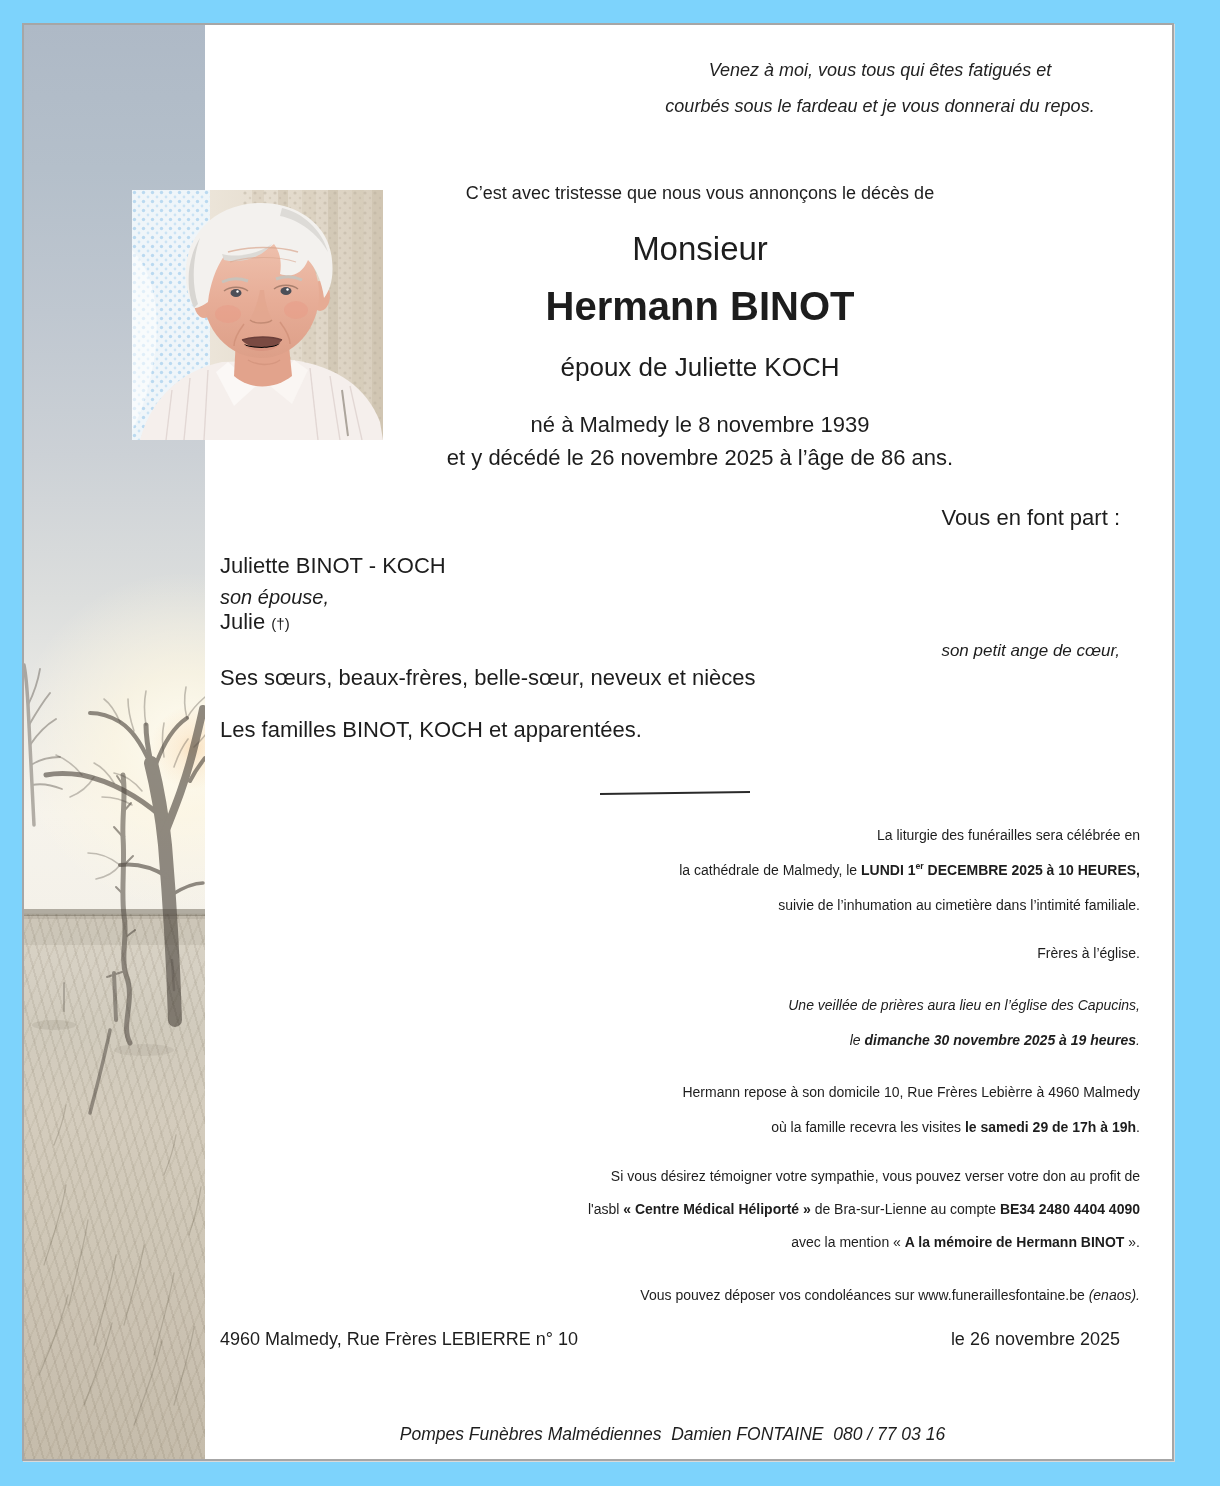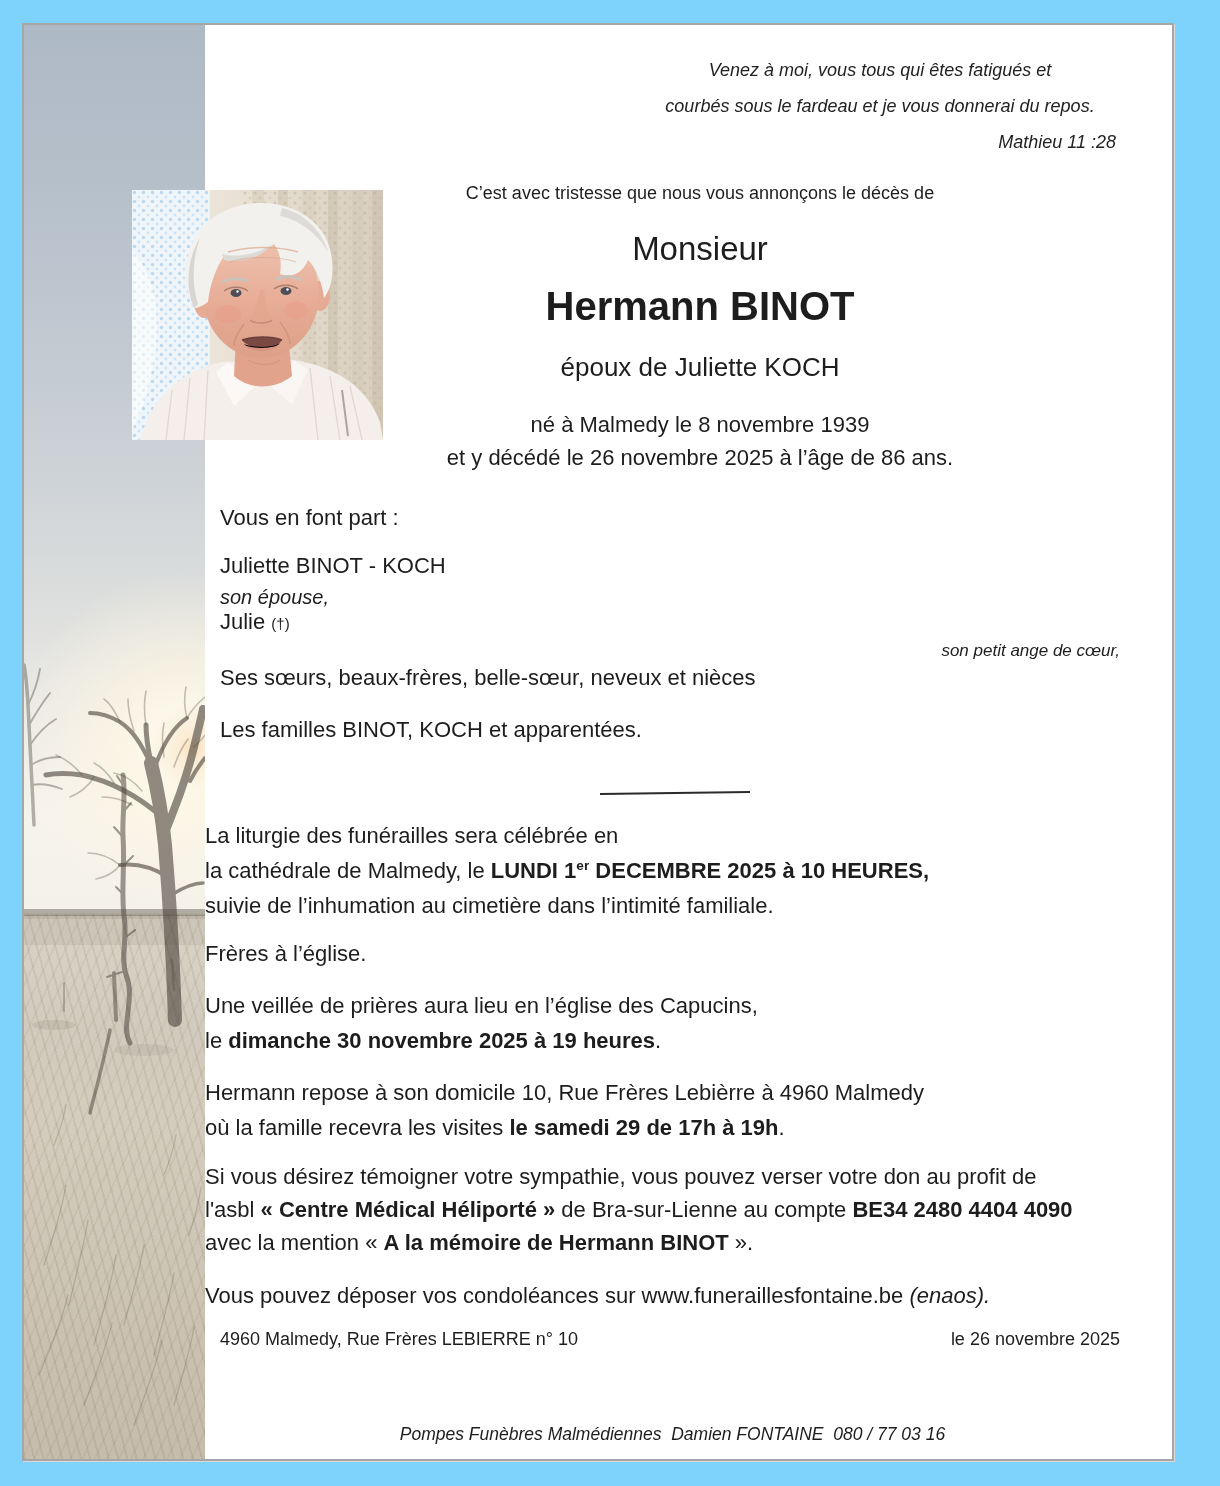--- a/index.html
+++ b/index.html
@@ -42,33 +42,33 @@
   .intro-wrap{left:260px;top:0;width:880px;height:0;text-align:center;}
   .intro-wrap>div{position:absolute;left:0;width:100%;}
   .l-intro{top:183px;font-size:18px;}
   .l-title{top:230px;font-size:33px;}
   .l-name{top:284px;font-size:40px;font-weight:bold;}
   .l-spouse{top:352px;font-size:26px;}
   .l-birth{top:412px;font-size:22px;}
   .l-death{top:445px;font-size:22px;}
   .family{left:220px;top:0;width:900px;height:0;font-size:22px;}
   .family>div{position:absolute;left:0;width:100%;}
-  .f-head{top:505px;}
+  .f-head{top:505px;text-align:right;}
   .f-wife{top:553px;}
   .f-rel1{top:586px;text-align:left;font-size:20px;font-style:italic;}
   .f-child{top:609px;}
   .f-rel2{top:641px;text-align:right;font-size:17px;font-style:italic;}
   .f-relatives{top:665px;}
   .f-families{top:717px;}
   .dagger{font-size:15px;}
   .divider{left:600px;top:792px;width:150px;height:0;border-top:2.5px solid #2a2a2a;transform:rotate(-0.8deg);}
-  .cpar{left:205px;width:935px;text-align:left;font-size:22px;line-height:35px;}
+  .cpar{left:205px;width:935px;text-align:right;font-size:14px;line-height:35px;}
   .p-liturgy{top:818px;}
   .p-reunion{top:936px;}
-  .p-vigil{top:988px;}
+  .p-vigil{top:988px;font-style:italic;}
   .p-repose{top:1075px;}
   .p-donation{top:1160px;line-height:33px;}
   .p-condolences{top:1278px;}
   b{font-weight:bold;}
   sup{font-size:0.62em;vertical-align:super;line-height:0;}
   .it{font-style:italic;}
   .bottom-row{left:220px;top:1329px;width:900px;display:flex;justify-content:space-between;font-size:18px;}
   .fhome{left:205px;top:1424px;width:935px;text-align:center;font-style:italic;font-size:17.5px;white-space:pre-wrap;}
 </style>
 </head>
@@ -253,21 +253,20 @@
     <path d="M112 154 C122 158,140 158,148 153 C142 162,118 162,112 154 Z" fill="#d republic"></path>
     <path d="M112 155 C122 159,140 159,148 154 C142 163,118 163,112 155 Z" fill="#d89480"></path>
     <path d="M110 150 C122 146,140 146,150 150" stroke="#6b3f3a" stroke-width="1.4" fill="none"></path>
 
     <path d="M116 170 C126 176,140 176,148 170" stroke="#cf9078" stroke-width="1.4" fill="none" opacity="0.6"></path>
   </svg>
 
   <div class="abs quote">
     <span>Venez à moi, vous tous qui êtes fatigués et</span><br>
     <span>courbés sous le fardeau et je vous donnerai du repos.</span>
-    <span class="attr">Mathieu 11 :28</span>
   </div>
 
   <div class="abs intro-wrap">
     <div class="l-intro">C’est avec tristesse que nous vous annonçons le décès de</div>
     <div class="l-title">Monsieur</div>
     <div class="l-name">Hermann BINOT</div>
     <div class="l-spouse">époux de Juliette KOCH</div>
     <div class="l-birth">né à Malmedy le 8 novembre 1939</div>
     <div class="l-death">et y décédé le 26 novembre 2025 à l’âge de 86 ans.</div>
   </div>

